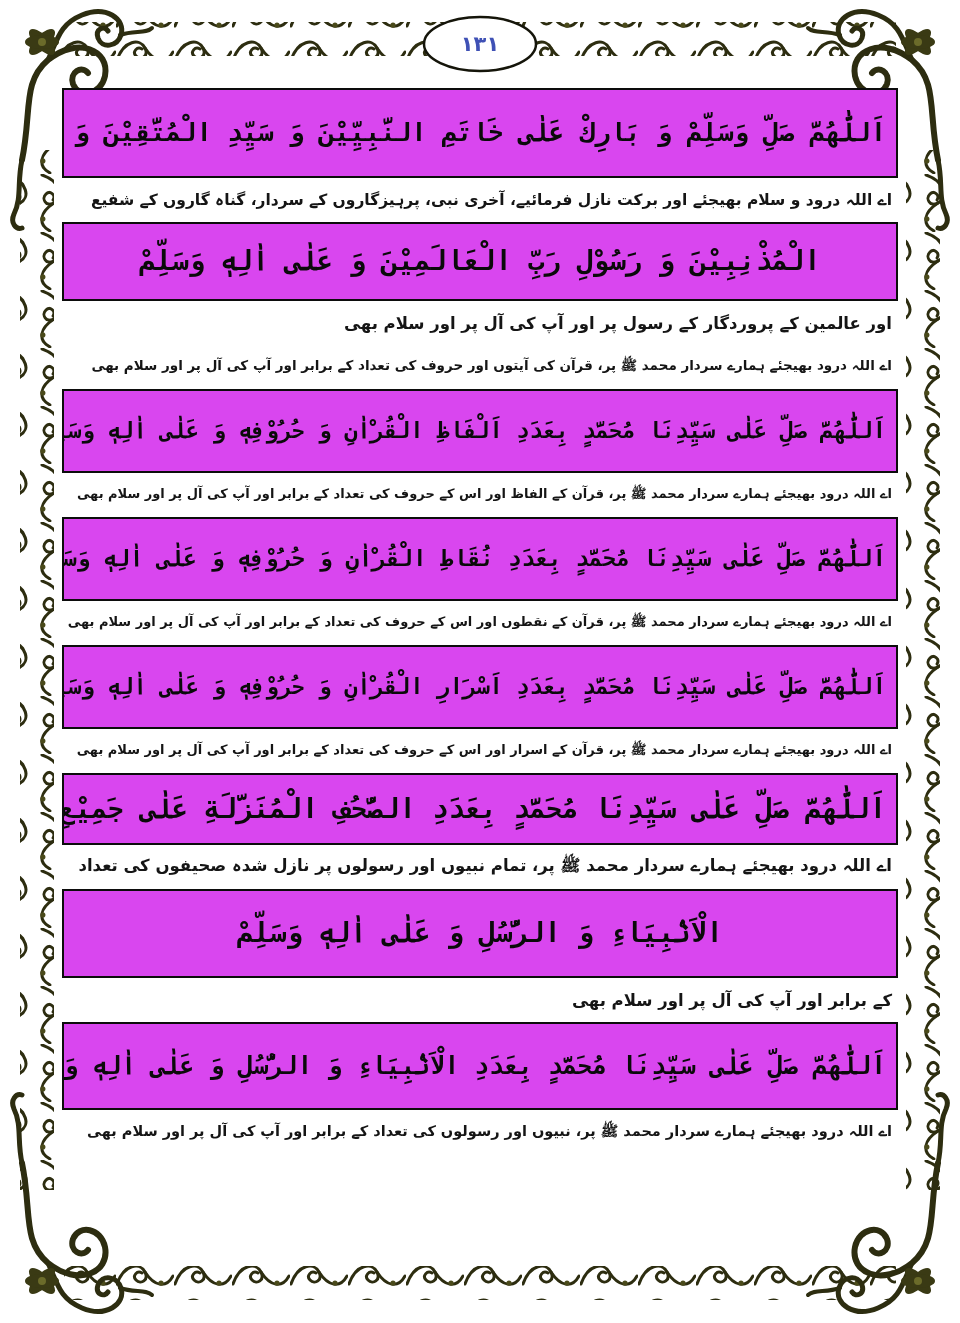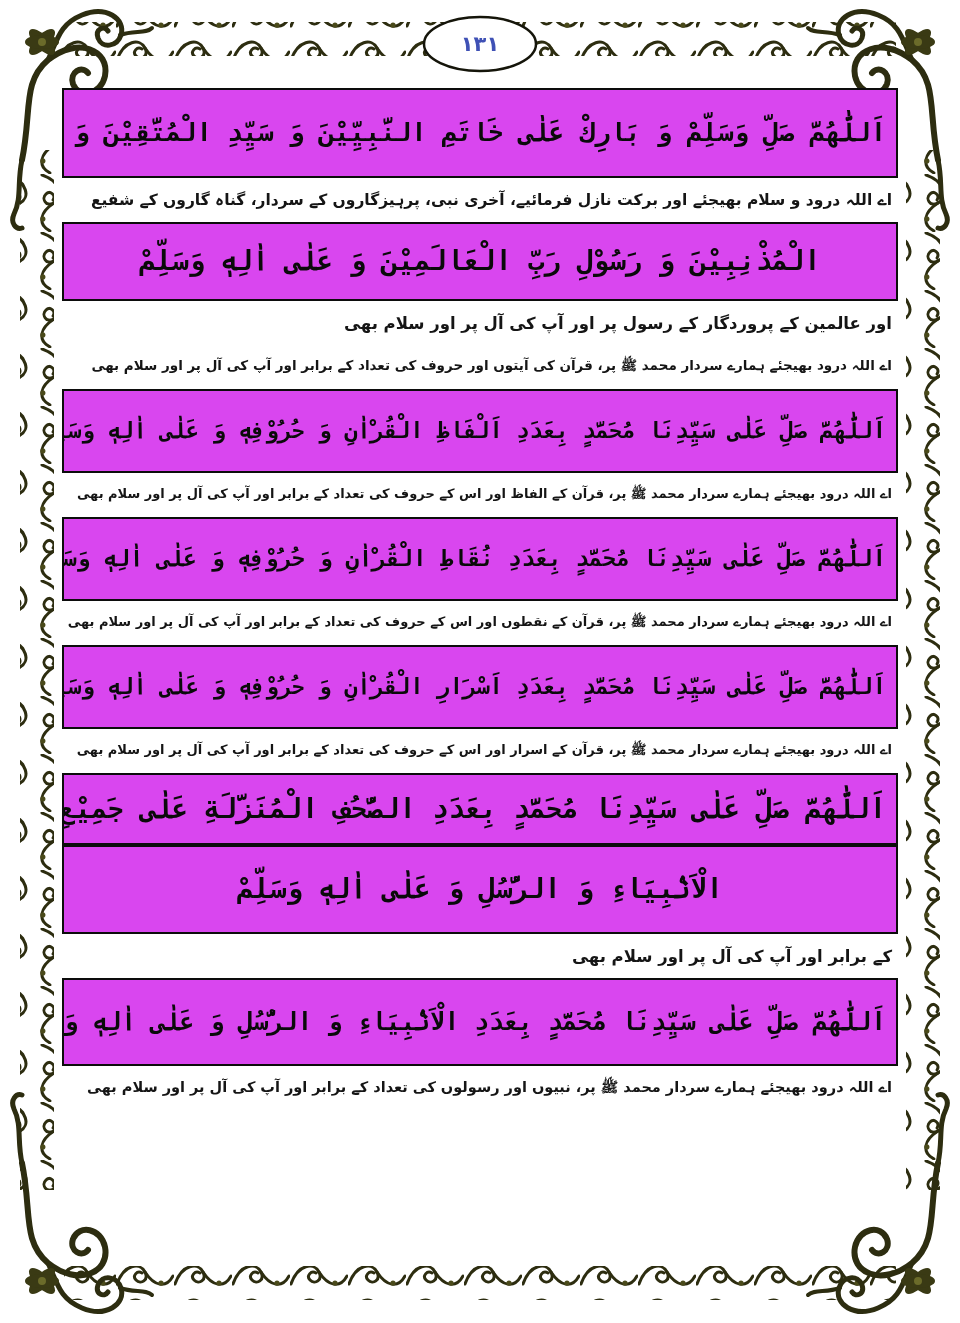--- a/index.html
+++ b/index.html
@@ -118,20 +118,23 @@
   <div class="arabic-box">
     <div class="arabic-text fit" style="font-size: 22px;">اَللّٰهُمَّ صَلِّ عَلٰى سَيِّدِنَا مُحَمَّدٍ بِعَدَدِ اَسْرَارِ الْقُرْاٰنِ وَ حُرُوْفِهٖ وَ عَلٰى اٰلِهٖ وَسَلِّمْ</div>
   </div>
   <div class="urdu-line">
     <div class="urdu-text fit" style="font-size: 13px;">اے اللہ درود بھیجئے ہمارے سردار محمد ﷺ پر، قرآن کے اسرار اور اس کے حروف کی تعداد کے برابر اور آپ کی آل پر اور سلام بھی</div>
   </div>
 
   <div class="arabic-box" style="height:72px">
     <div class="arabic-text fit">اَللّٰهُمَّ صَلِّ عَلٰى سَيِّدِنَا مُحَمَّدٍ بِعَدَدِ الصُّحُفِ الْمُنَزَّلَةِ عَلٰى جَمِيْعِ</div>
   </div>
+  <div class="urdu-line">
+    <div class="urdu-text fit">اے اللہ درود بھیجئے ہمارے سردار محمد ﷺ پر، تمام نبیوں اور رسولوں پر نازل شدہ صحیفوں کی تعداد</div>
+  </div>
 
   <div class="arabic-box" style="height:89px">
     <div class="arabic-text fit">الْاَنْۢبِيَاءِ وَ الرُّسُلِ وَ عَلٰى اٰلِهٖ وَسَلِّمْ</div>
   </div>
   <div class="urdu-line">
     <div class="urdu-text fit">کے برابر اور آپ کی آل پر اور سلام بھی</div>
   </div>
 
   <div class="arabic-box" style="height:88px">
     <div class="arabic-text fit" style="font-size: 24.5px;">اَللّٰهُمَّ صَلِّ عَلٰى سَيِّدِنَا مُحَمَّدٍ بِعَدَدِ الْاَنْۢبِيَاءِ وَ الرُّسُلِ وَ عَلٰى اٰلِهٖ وَسَلِّمْ</div>

